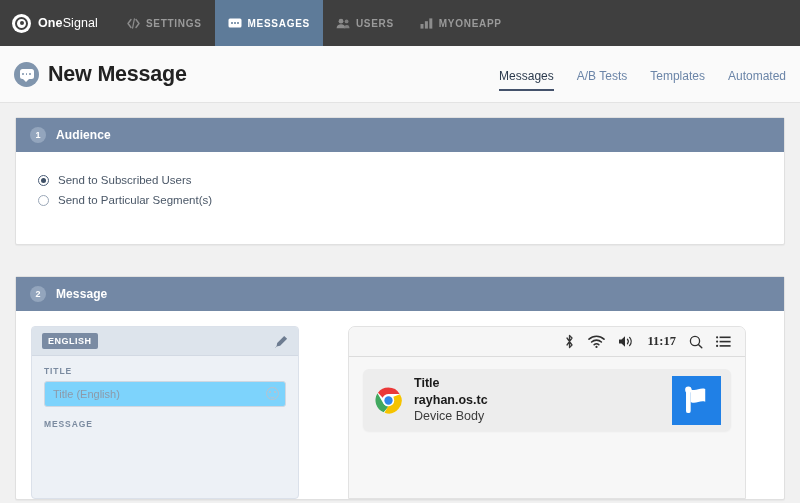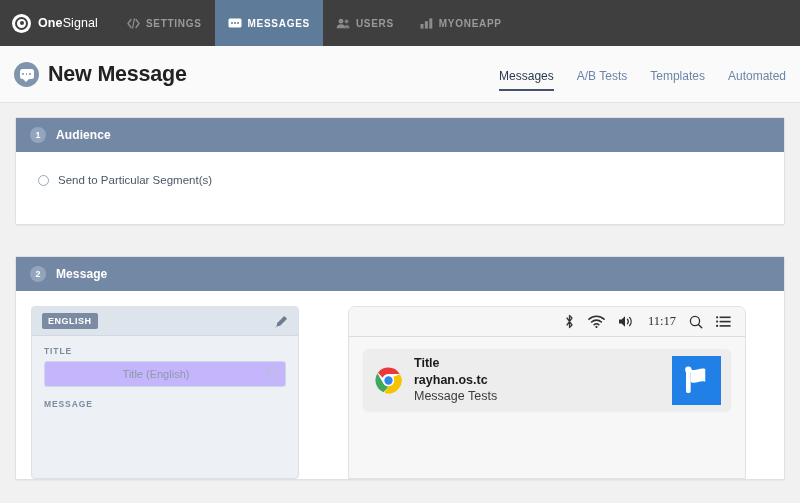--- a/index.html
+++ b/index.html
@@ -138,22 +138,22 @@
     letter-spacing:.5px; padding:3px 6px; border-radius:2px;
   }
   .pencil { margin-left:auto; color:#6d7c91; font-size:12px; cursor:pointer; display:flex; }
   .editor-body { padding:10px 12px 12px 12px; }
   .field-label {
     font-size:8.5px; font-weight:bold; color:#7b8ba0; letter-spacing:.9px; margin-bottom:5px;
   }
   .input-wrap { position:relative; margin-bottom:12px; }
   .txt-input {
     width:100%; height:26px; border:1px solid #cfd7e1; border-radius:3px;
-    background:#c4b5fd; padding:0 26px 0 8px; font-size:11px; color:#5a6675;
-    font-family:"Liberation Sans", sans-serif; outline:none;text-align:center;
+    background:#7dd3fc; padding:0 26px 0 8px; font-size:11px; color:#5a6675;
+    font-family:"Liberation Sans", sans-serif; outline:none;
   }
   .txt-area {
     width:100%; height:62px; border:1px solid #cfd7e1; border-radius:3px;
     background:#fff; padding:7px 26px 0 8px; font-size:11px; color:#5a6675;
     font-family:"Liberation Sans", sans-serif; outline:none; resize:none; display:block;
   }
   .txt-input::placeholder, .txt-area::placeholder { color:#8d99a8; }
   .emoji {
     position:absolute; right:7px; top:6px; width:13px; height:13px;
     border-radius:50%; border:1px solid #b8c2cf; cursor:pointer;
@@ -178,21 +178,21 @@
 
   
   .preview-outer { flex:1; display:flex; justify-content:center; padding-left:26px;}
   .preview {
     width:398px; background:#f7f7f7; border:1px solid #e2e2e2;
     border-radius:7px 7px 0 0; overflow:hidden;
   }
   .mac-bar {
     height:30px; background:#f6f6f6; border-bottom:1px solid #dcdcdc;
     display:flex; align-items:center; justify-content:flex-end;
-    gap:13px; padding-right:14px; color:#3a3a3a;
+    gap:13px; padding-right:14px; color:#3a3a3a;font-weight:bold;
   }
   .mac-bar .mi { display:flex; align-items:center; cursor:pointer; }
   .mac-time { font-size:12.5px; color:#2e2e2e; font-family:"Liberation Serif", serif; }
   .notif-area { padding:12px 14px 0 14px; }
   .notif {
     background:#ededed; border-radius:6px; height:62px;
     display:flex; align-items:center; padding:0 10px 0 12px; gap:12px;
     box-shadow:0 1px 2px rgba(0,0,0,.05);
   }
   .chrome { width:27px; height:27px; flex:none; }
@@ -284,20 +284,24 @@
 </div>
 
 <div class="wrap">
 
   <div class="panel">
     <div class="panel-head">
       <span class="step-num">1</span>
       <span class="panel-title">Audience</span>
     </div>
     <div class="audience-body">
+      <div class="radio-row">
+        <span class="radio on"></span>
+        <span class="radio-label">Send to Subscribed Users</span>
+      </div>
       <div class="radio-row">
         <span class="radio"></span>
         <span class="radio-label">Send to Particular Segment(s)</span>
       </div>
     </div>
   </div>
 
   <div class="spacer"></div>
 
   <div class="panel">
@@ -379,21 +383,21 @@
                   <path d="M24 1a23 23 0 0 1 19.9 11.5H24a11.5 11.5 0 0 0-10.3 6.4L5.3 10A23 23 0 0 1 24 1z" fill="#ea3939"></path>
                   <path d="M4.4 11.2 14.2 28a11.5 11.5 0 0 0 10 6.5L15.4 45A23 23 0 0 1 4.4 11.2z" fill="#41a85f"></path>
                   <path d="M44.4 12.8A23 23 0 0 1 16.8 45.8l9.9-17.1a11.5 11.5 0 0 0 6-9.2l.1-2.2z" fill="#f5c300"></path>
                   <circle cx="24" cy="24" r="10.2" fill="#fff"></circle>
                   <circle cx="24" cy="24" r="7.4" fill="#2f86e8"></circle>
                 </svg>
               </span>
               <span class="notif-texts">
                 <span class="notif-title">Title</span>
                 <span class="notif-site">rayhan.os.tc</span>
-                <span class="notif-bodytext">Message Tests</span>
+                <span class="notif-bodytext">Device Body</span>
               </span>
               <span class="notif-img">
                 <svg width="33" height="33" viewBox="0 0 34 34">
                   <circle cx="8.6" cy="6" r="3.3" fill="#fff"></circle>
                   <rect x="6.2" y="6" width="4.8" height="24" rx="2.3" fill="#fff"></rect>
                   <path d="M11 5.4c5.2 2.8 9.4-2.2 15-0.3v13.1c-5.6-1.9-9.8 3.1-15 0.3z" fill="#fff"></path>
                 </svg>
               </span>
             </div>
           </div>

